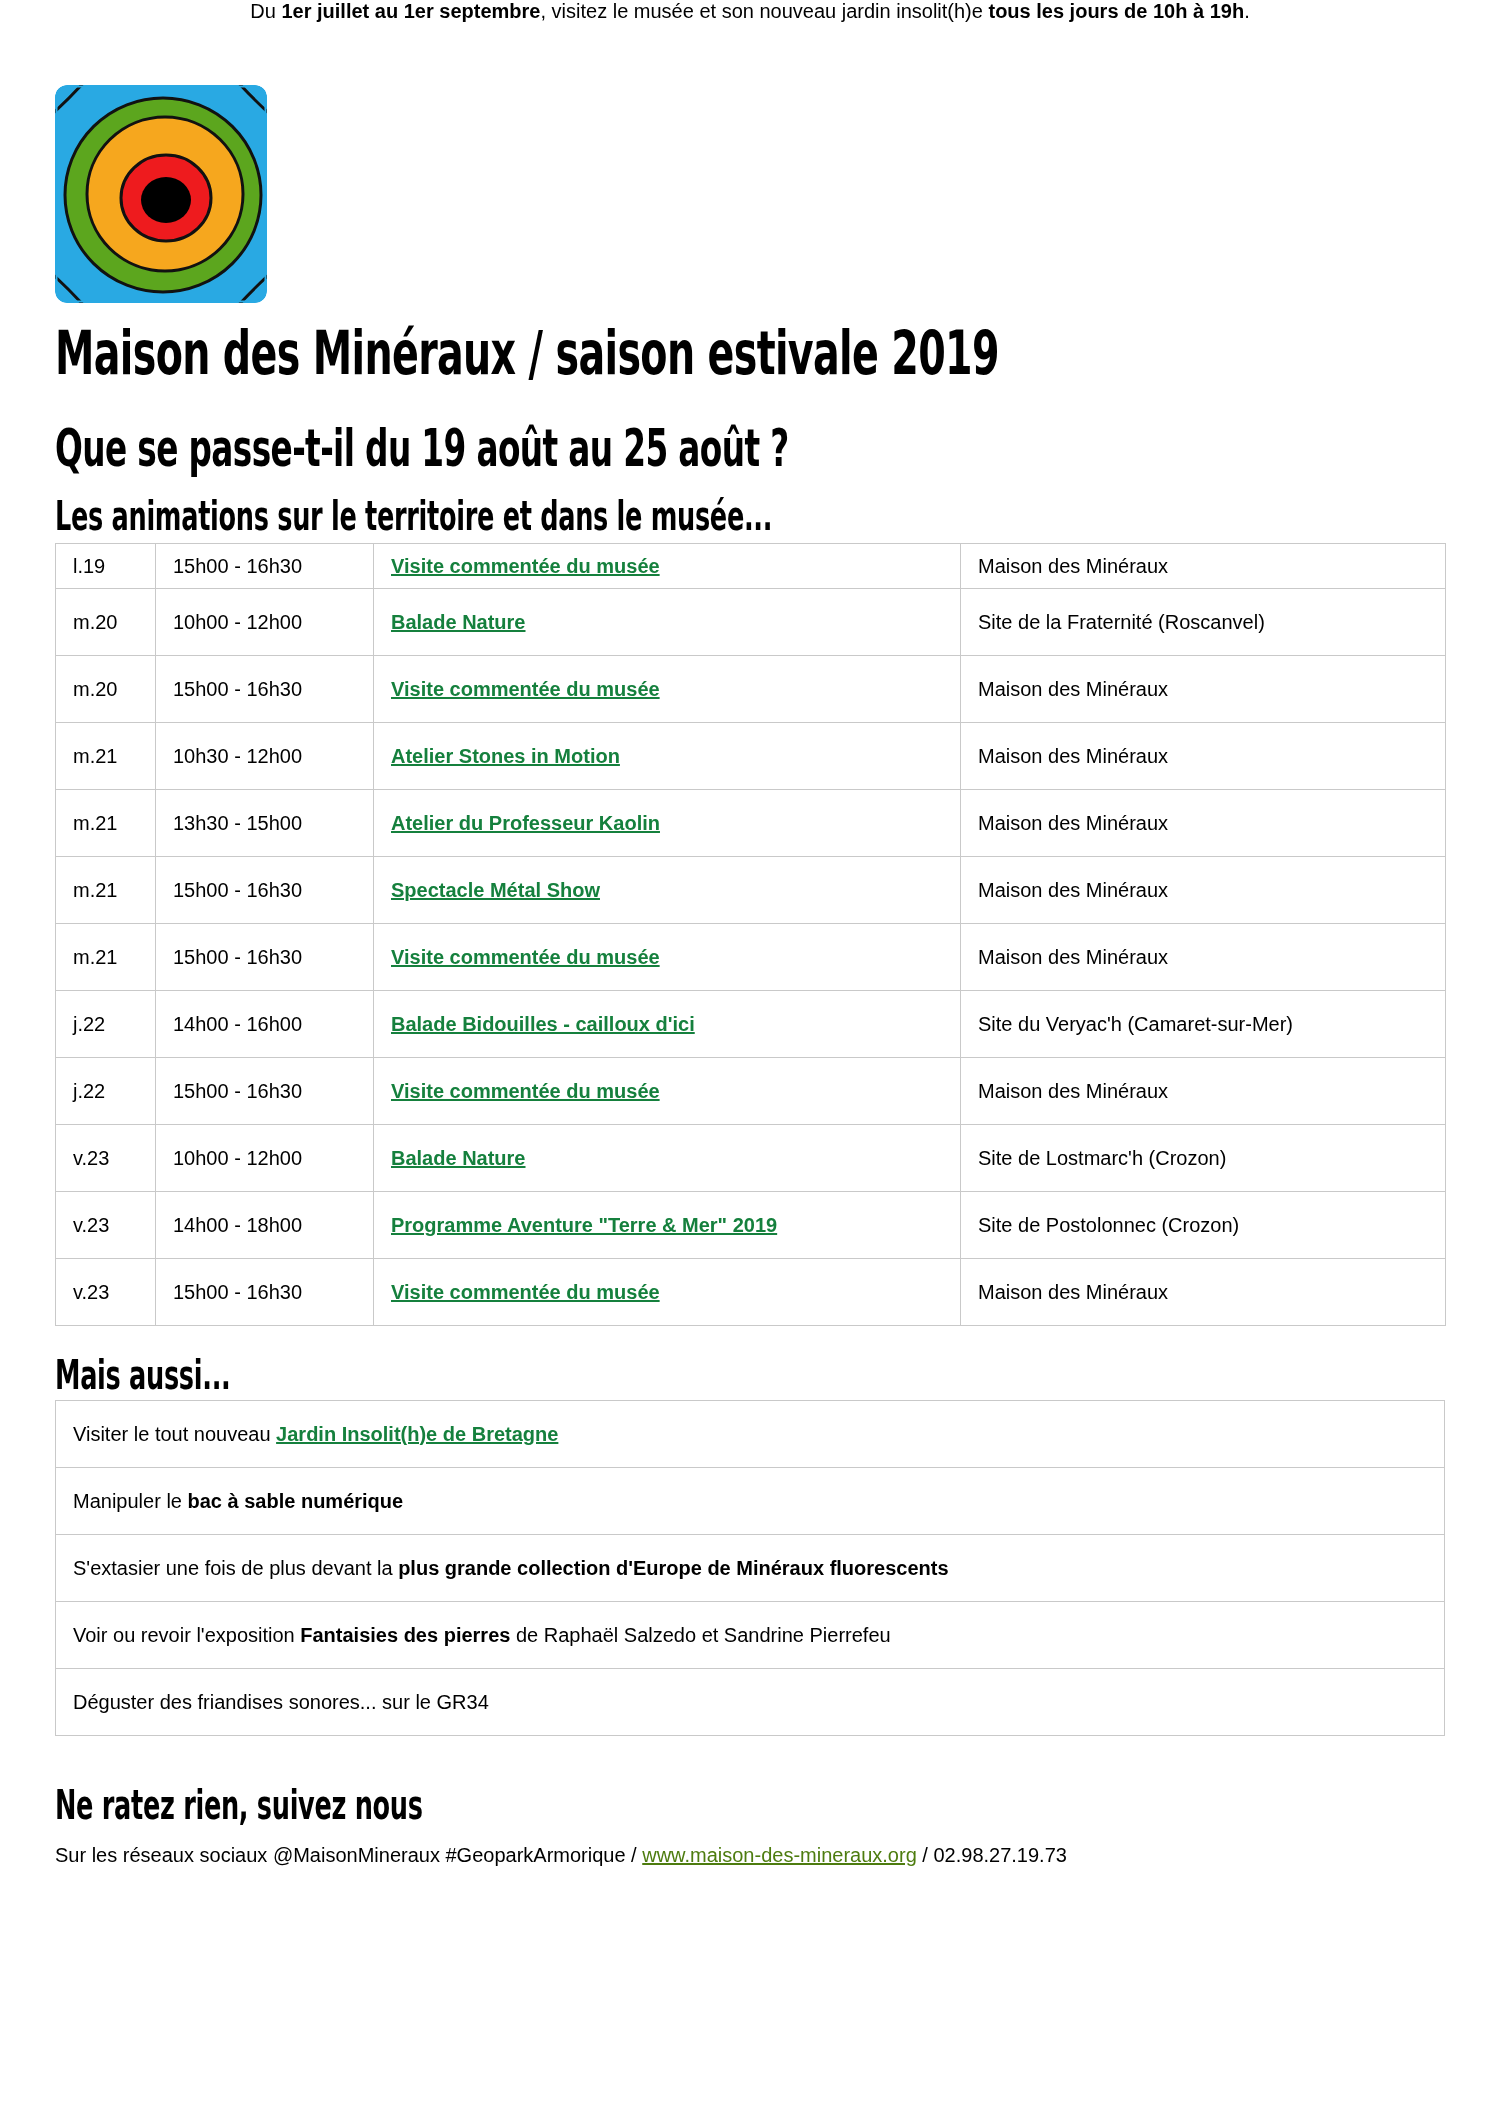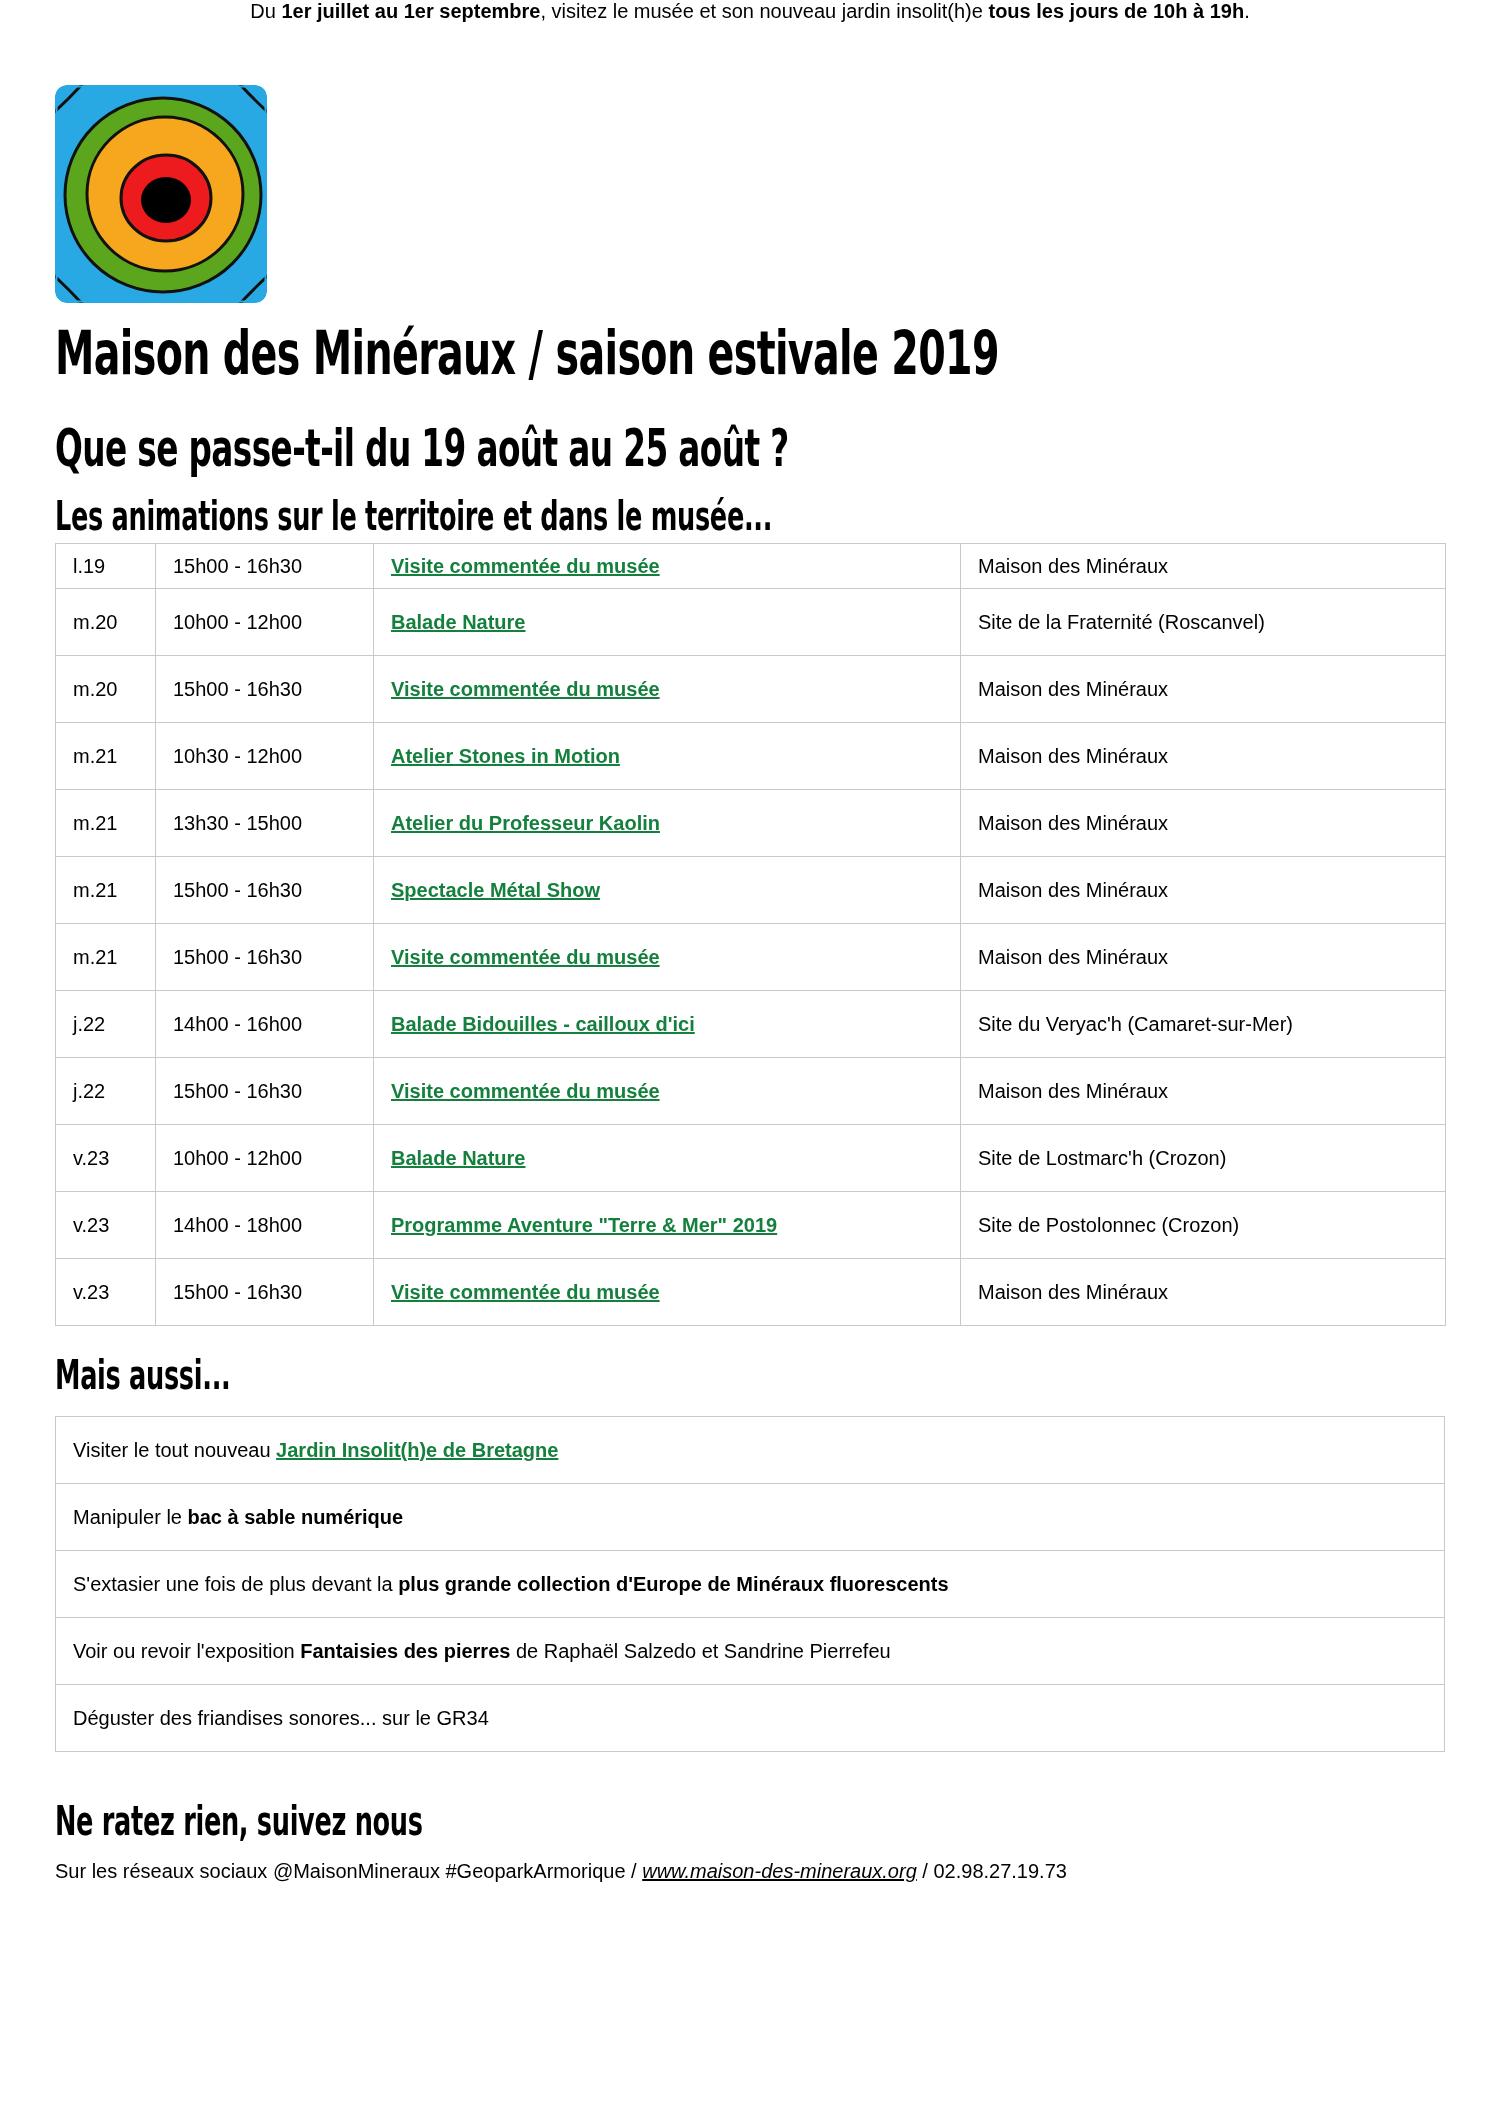--- a/index.html
+++ b/index.html
@@ -80,33 +80,32 @@
     white-space: nowrap;
     overflow: hidden;
   }
   table.events tr:first-child td { height: 45px; }
   a.evlink, a.blink {
     color: #15803d;
     font-weight: bold;
     text-decoration: underline;
     cursor: pointer;
   }
-  table.more { margin-top: 18px; }
+  table.more { margin-top: 2px; }
   table.more td b { font-weight: bold; }
 
   .footer-line {
     margin: 16px 0 0 0;
     font-size: 20px;
     line-height: 23px;
   }
   a.flink {
-    color: #000000;
+    color: #4d7c0f;
     text-decoration: underline;
     cursor: pointer;
-    font-style: italic;
   }
 </style>
 </head>
 <body>
 
 <div class="content">
 
   <div class="banner"><span>Du </span><b>1er juillet au 1er septembre</b><span>, visitez le musée et son nouveau jardin insolit(h)e </span><b>tous les jours de 10h à 19h</b><span>.</span></div>
 
   <div class="logo-wrap">

